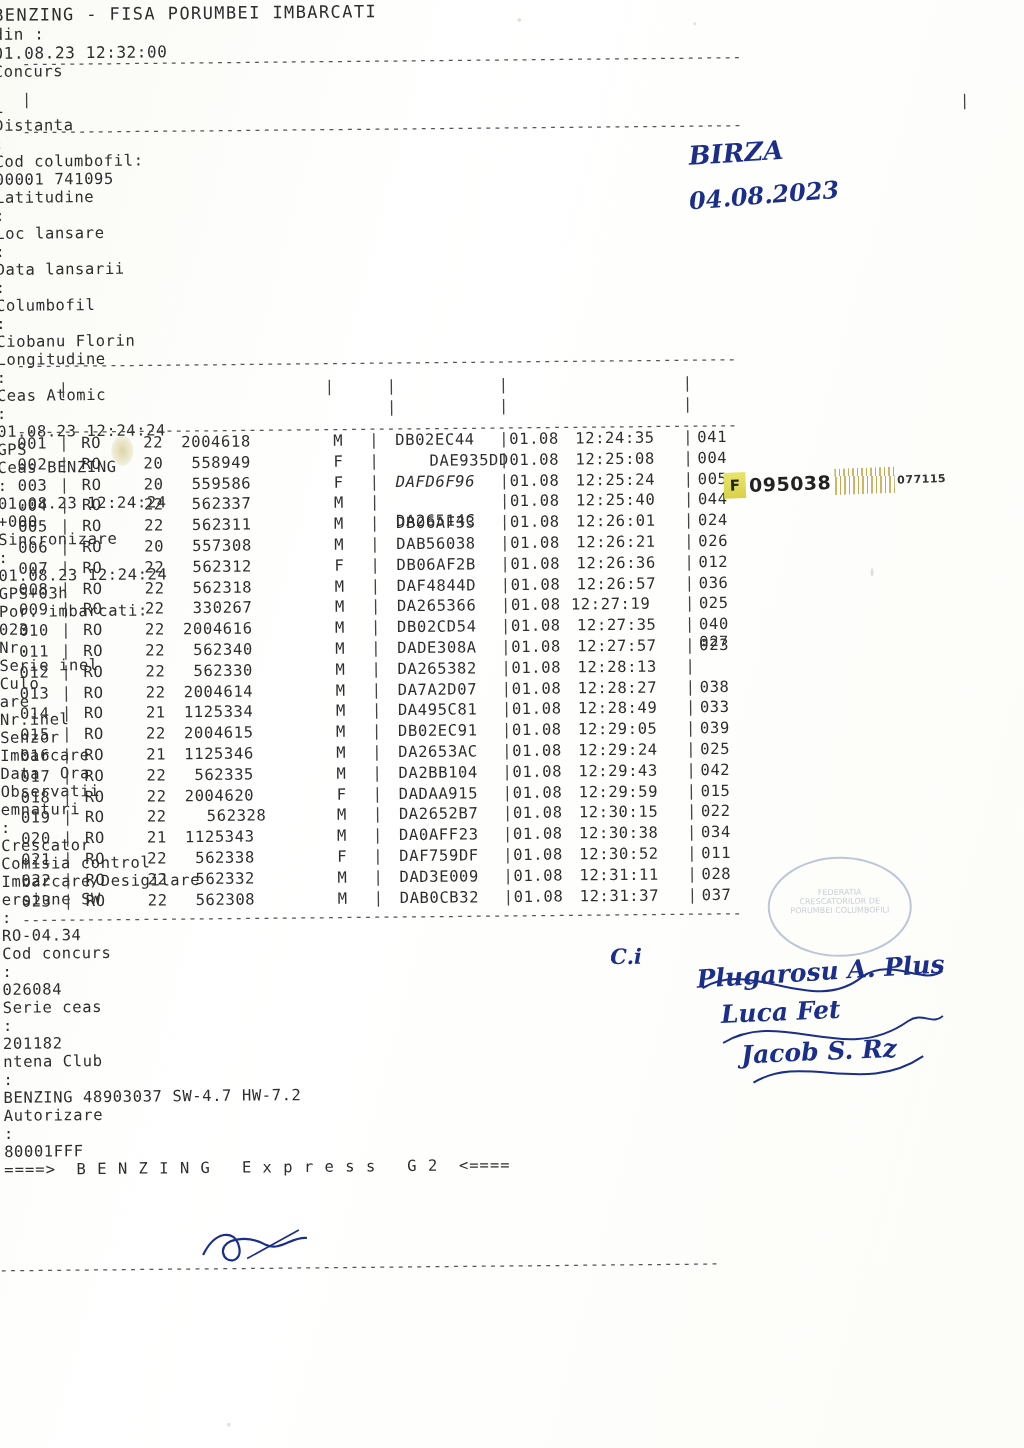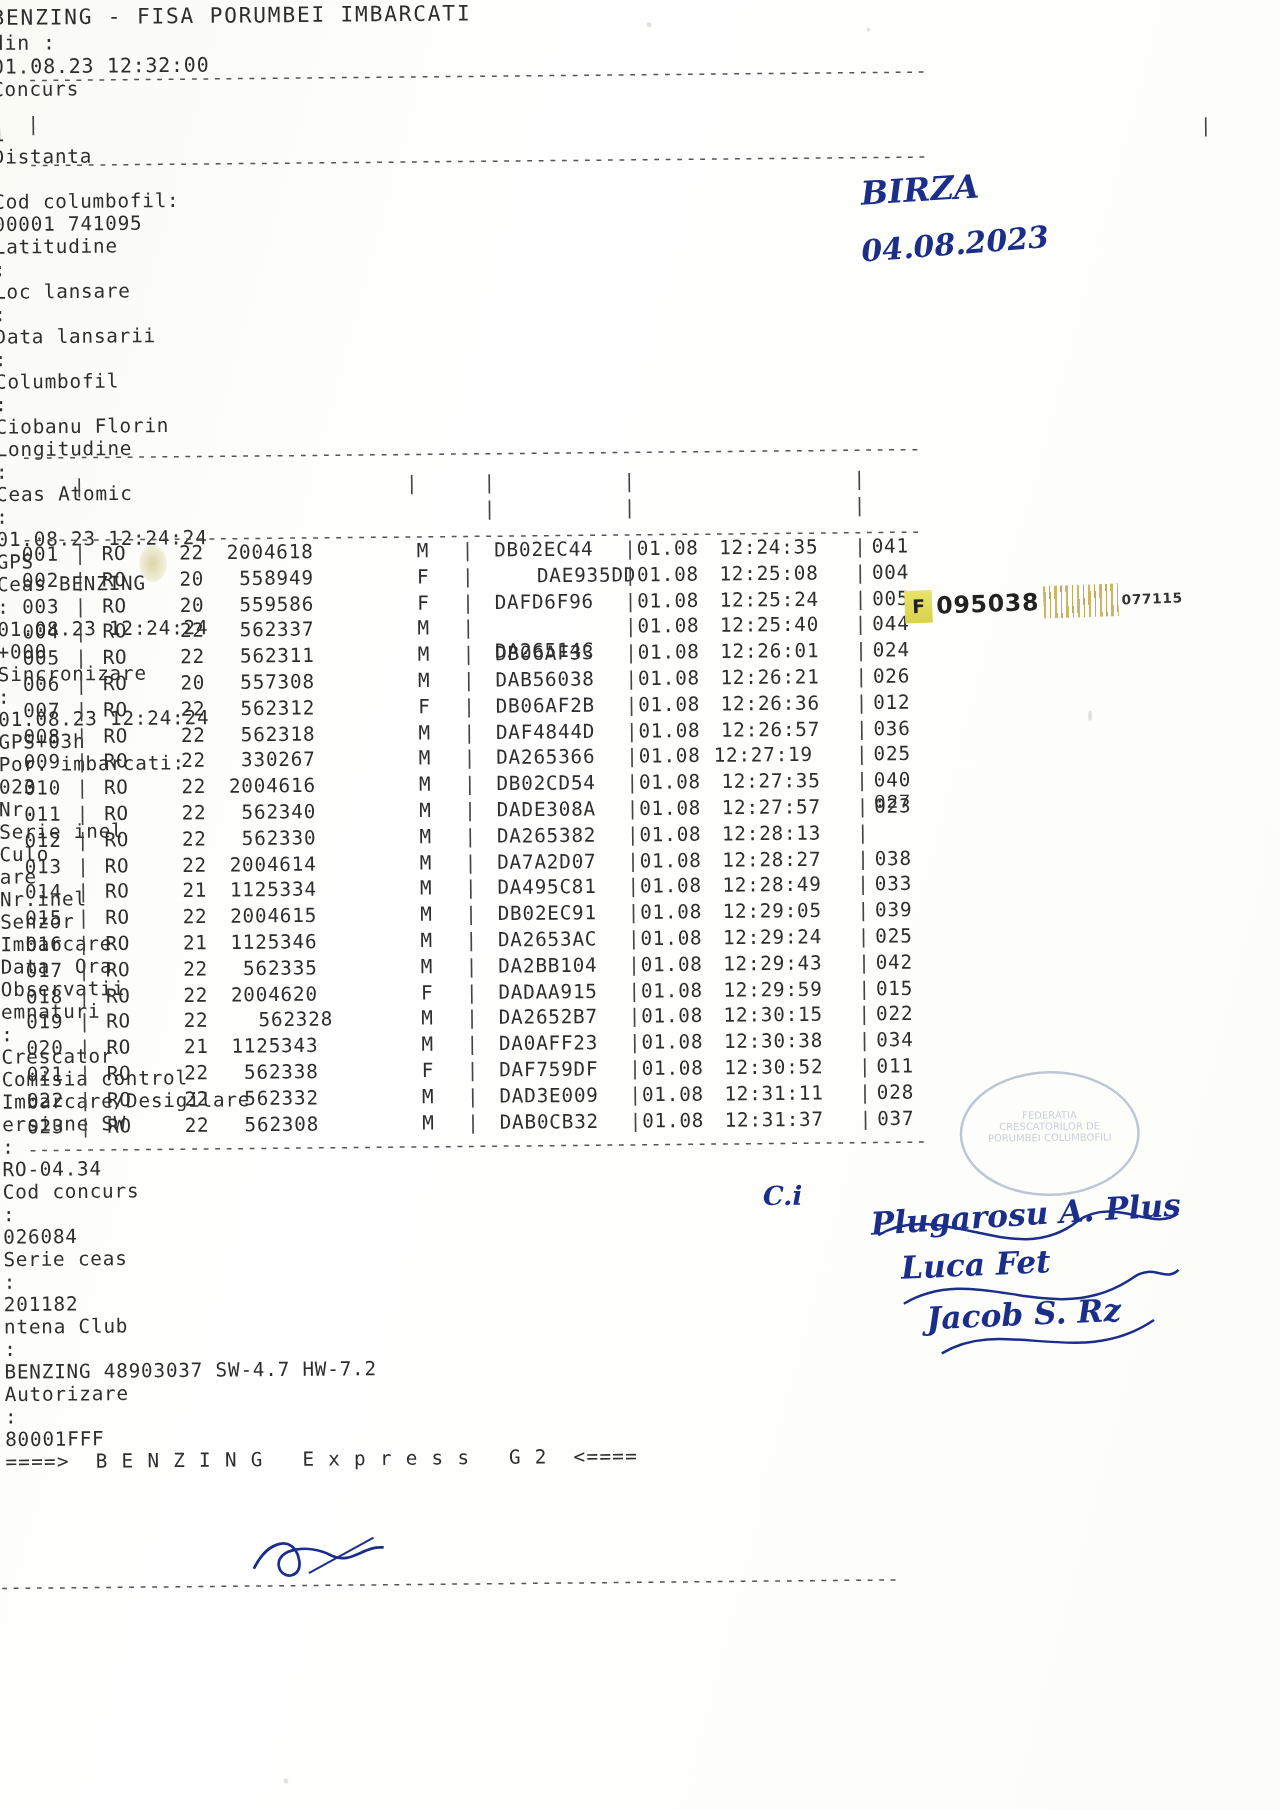--- a/index.html
+++ b/index.html
@@ -239,21 +239,21 @@
         <div class="mono" style="position: absolute; left: 578px; top: 450.8px;">12:25:08</div>
         <div class="mono" style="position: absolute; left: 686px; top: 450.8px; color: rgb(68, 68, 68);">|</div>
         <div class="mono" style="position: absolute; left: 700px; top: 450.8px;">004</div>
         <div class="mono" style="position: absolute; left: 20px; top: 471.6px;">003</div>
         <div class="mono" style="position: absolute; left: 62px; top: 471.6px; color: rgb(68, 68, 68);">|</div>
         <div class="mono" style="position: absolute; left: 84px; top: 471.6px;">RO</div>
         <div class="mono" style="position: absolute; left: 146px; top: 471.6px;">20</div>
         <div class="mono" style="position: absolute; left: 184px; top: 471.6px;"> 559586</div>
         <div class="mono" style="position: absolute; left: 336px; top: 471.6px;">F</div>
         <div class="mono" style="position: absolute; left: 372px; top: 471.6px; color: rgb(68, 68, 68);">|</div>
-        <div class="mono" style="position: absolute; left: 398px; top: 471.6px;">DAFD6F96</div>
+        <div class="mono" style="position: absolute; left: 398px; top: 471.6px; font-style: italic;">DAFD6F96</div>
         <div class="mono" style="position: absolute; left: 502px; top: 471.6px; color: rgb(68, 68, 68);">|</div>
         <div class="mono" style="position: absolute; left: 512px; top: 471.6px;">01.08</div>
         <div class="mono" style="position: absolute; left: 578px; top: 471.6px;">12:25:24</div>
         <div class="mono" style="position: absolute; left: 686px; top: 471.6px; color: rgb(68, 68, 68);">|</div>
         <div class="mono" style="position: absolute; left: 700px; top: 471.6px;">005</div>
         <div class="mono" style="position: absolute; left: 20px; top: 492.4px;">004</div>
         <div class="mono" style="position: absolute; left: 62px; top: 492.4px; color: rgb(68, 68, 68);">|</div>
         <div class="mono" style="position: absolute; left: 84px; top: 492.4px;">RO</div>
         <div class="mono" style="position: absolute; left: 146px; top: 492.4px;">22</div>
         <div class="mono" style="position: absolute; left: 184px; top: 492.4px;"> 562337</div>

